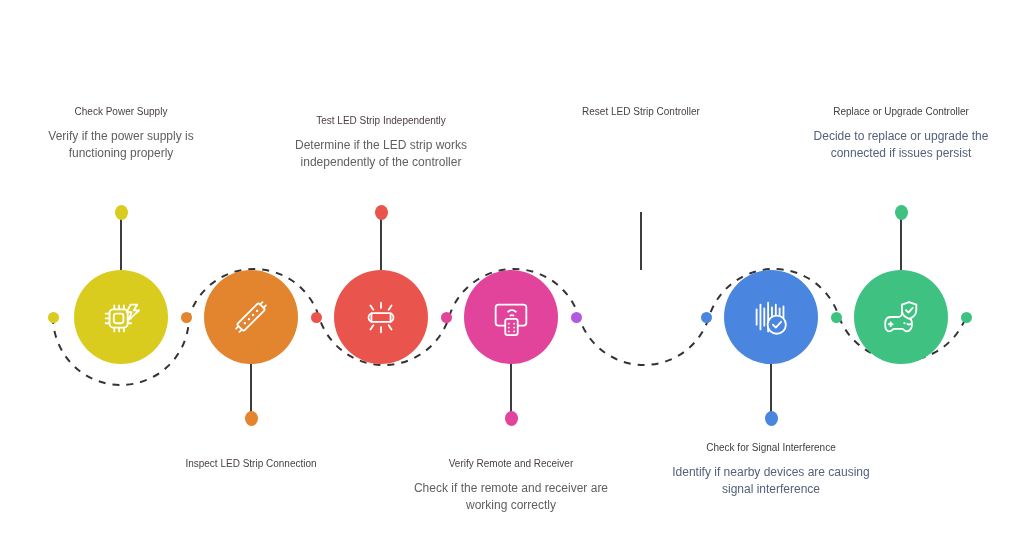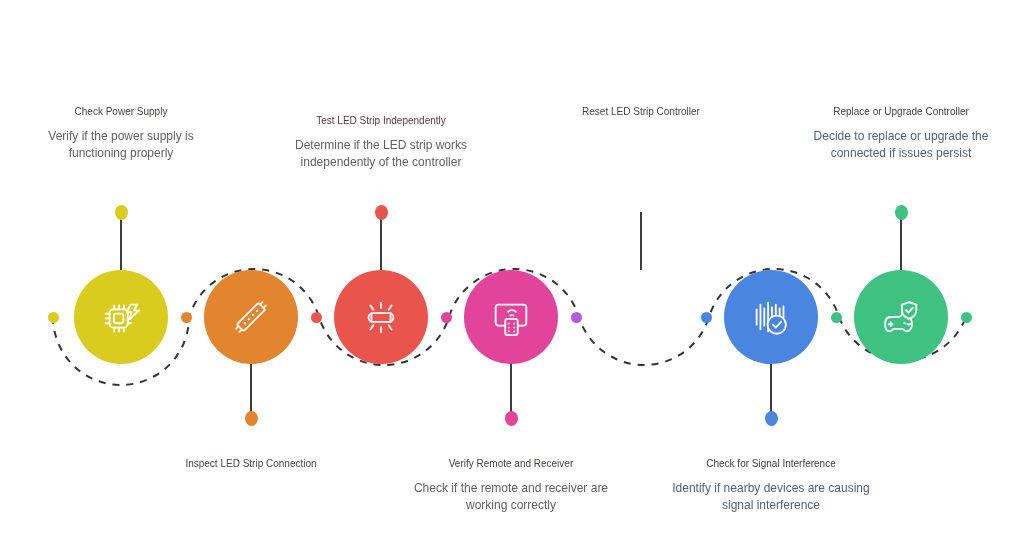--- a/index.html
+++ b/index.html
@@ -188,21 +188,21 @@
           <span>
     <svg viewBox="0 0 48 48" width="46" height="46" fill="none" stroke="#ffffff" stroke-width="1.9" stroke-linecap="round" stroke-linejoin="round">
       <path d="M9 16v16M13 11v26M17 15v18M21 9v30M25 14v20M29 11v16M33 15v10M37 13v12"></path>
       <circle cx="30" cy="32" r="9.5" fill="#4a85e0"></circle>
       <path d="M26 32l3 3 5.5-6"></path>
     </svg>
           </span>
         </div>
         <div class="stem" style="background: rgb(61, 61, 61); top: 47px; height: 58px;"></div>
         <div class="stem-dot" style="background: rgb(74, 133, 224); top: 94px;"></div>
-        <div class="caption cool" style="top: 140px;">
+        <div class="caption cool" style="top: 124px;">
           <p class="title">Check for Signal Interference</p>
           <p class="desc">Identify if nearby devices are causing signal interference</p>
         </div>
       </div>
       <div class="node" style="left: 901px; top: 317px;">
         <div class="circle" style="background: rgb(63, 194, 129);">
           <span>
     <svg viewBox="0 0 48 48" width="46" height="46" fill="none" stroke="#ffffff" stroke-width="1.9" stroke-linecap="round" stroke-linejoin="round">
       <path d="M13 24h8a4 4 0 0 0 4-4v-2"></path>
       <path d="M13 24c-3.4 0-5.5 3-5.5 7.5S9 39 12 39c2 0 2.8-1.6 4.2-2.6h9.6c1.4 1 2.2 2.6 4.2 2.6 3 0 5.5-3 5.5-7.5 0-2-.4-3.8-1.2-5.2"></path>

